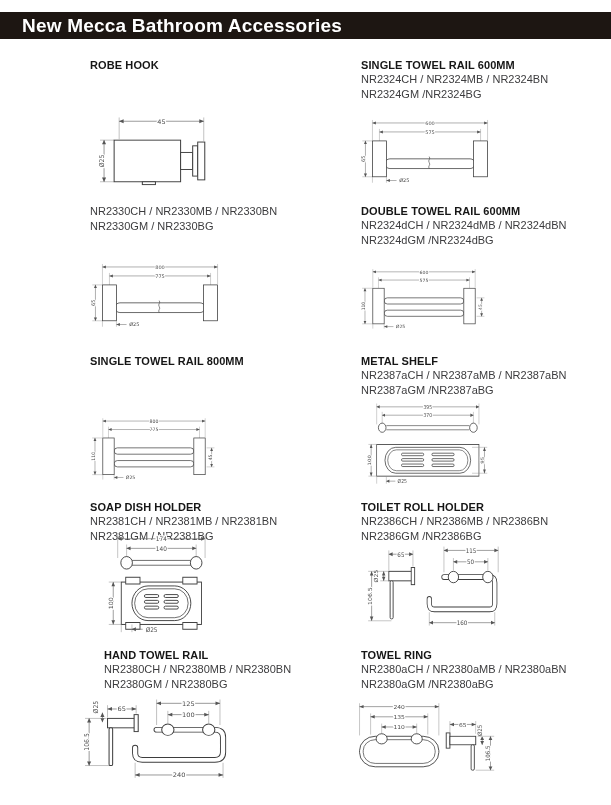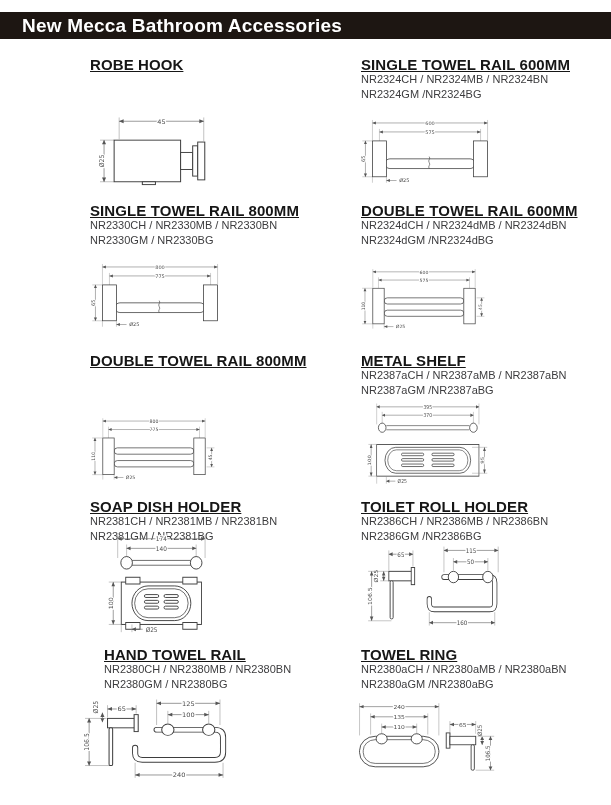--- a/index.html
+++ b/index.html
@@ -2,21 +2,21 @@
 <html><head>
 <meta charset="utf-8">
 <style>
   * { margin:0; padding:0; box-sizing:border-box; }
   html,body { background:#fff; }
   body { width:611px; height:805px; position:relative; font-family:"Liberation Sans","DejaVu Sans",sans-serif; }
   .page { position:absolute; left:0; top:0; width:611px; height:805px; background:#ffffff; overflow:hidden; }
   .header-bar { position:absolute; left:0; top:12px; width:611px; height:27px; background:#1d1612; display:flex; align-items:center; padding-left:22px; }
   .header-bar h1 { color:#ffffff; font-size:19px; font-weight:bold; letter-spacing:.2px; }
   .cell { position:absolute; width:268px; }
-  .cell h2 { font-size:15px; line-height:14px; font-weight:bold; color:#161616; letter-spacing:.1px;text-decoration:underline; }
+  .cell h2 { font-size:11px; line-height:14px; font-weight:bold; color:#161616; letter-spacing:.1px; }
   .models { font-size:11px; line-height:15px; color:#3c3c3e; }
   .drawing { position:absolute; }
   svg .dim  { stroke:#6a6a6a; stroke-width:.7; fill:none; }
   svg .ext  { stroke:#8c8c8c; stroke-width:.55; fill:none; }
   svg .part { stroke:#3d3d3d; stroke-width:1; fill:#ffffff; }
   svg .thin { stroke:#3d3d3d; stroke-width:.8; fill:none; }
   svg .tube   { stroke:#3d3d3d; stroke-width:6; fill:none; stroke-linecap:round; }
   svg .tubein { stroke:#ffffff; stroke-width:4.2; fill:none; stroke-linecap:round; }
   svg .dt { font-size:6.5px; fill:#4c4c4c; stroke:#ffffff; stroke-width:2.4px; paint-order:stroke;
             text-anchor:middle; font-family:"DejaVu Sans",sans-serif; }
@@ -40,31 +40,30 @@
 
   <section class="cell" style="left:90px;top:58px">
     <h2>ROBE HOOK</h2>
   </section>
   <section class="cell" style="left:361px;top:58px">
     <h2>SINGLE TOWEL RAIL 600MM</h2>
     <div class="models">NR2324CH / NR2324MB / NR2324BN</div>
     <div class="models">NR2324GM /NR2324BG</div>
   </section>
   <section class="cell" style="left:90px;top:204px">
-    <h2>SINGLE TOWEL RAIL 800MM</h2>
     <div class="models">NR2330CH / NR2330MB / NR2330BN</div>
     <div class="models">NR2330GM / NR2330BG</div>
   </section>
   <section class="cell" style="left:361px;top:204px">
     <h2>DOUBLE TOWEL RAIL 600MM</h2>
     <div class="models">NR2324dCH / NR2324dMB / NR2324dBN</div>
     <div class="models">NR2324dGM /NR2324dBG</div>
   </section>
   <section class="cell" style="left:90px;top:354px">
-    <h2>DOUBLE TOWEL RAIL 800MM</h2>
+    <h2>SINGLE TOWEL RAIL 800MM</h2>
   </section>
   <section class="cell" style="left:361px;top:354px">
     <h2>METAL SHELF</h2>
     <div class="models">NR2387aCH / NR2387aMB / NR2387aBN</div>
     <div class="models">NR2387aGM /NR2387aBG</div>
   </section>
   <section class="cell" style="left:90px;top:500px">
     <h2>SOAP DISH HOLDER</h2>
     <div class="models">NR2381CH / NR2381MB / NR2381BN</div>
     <div class="models">NR2381GM / NR2381BG</div>

